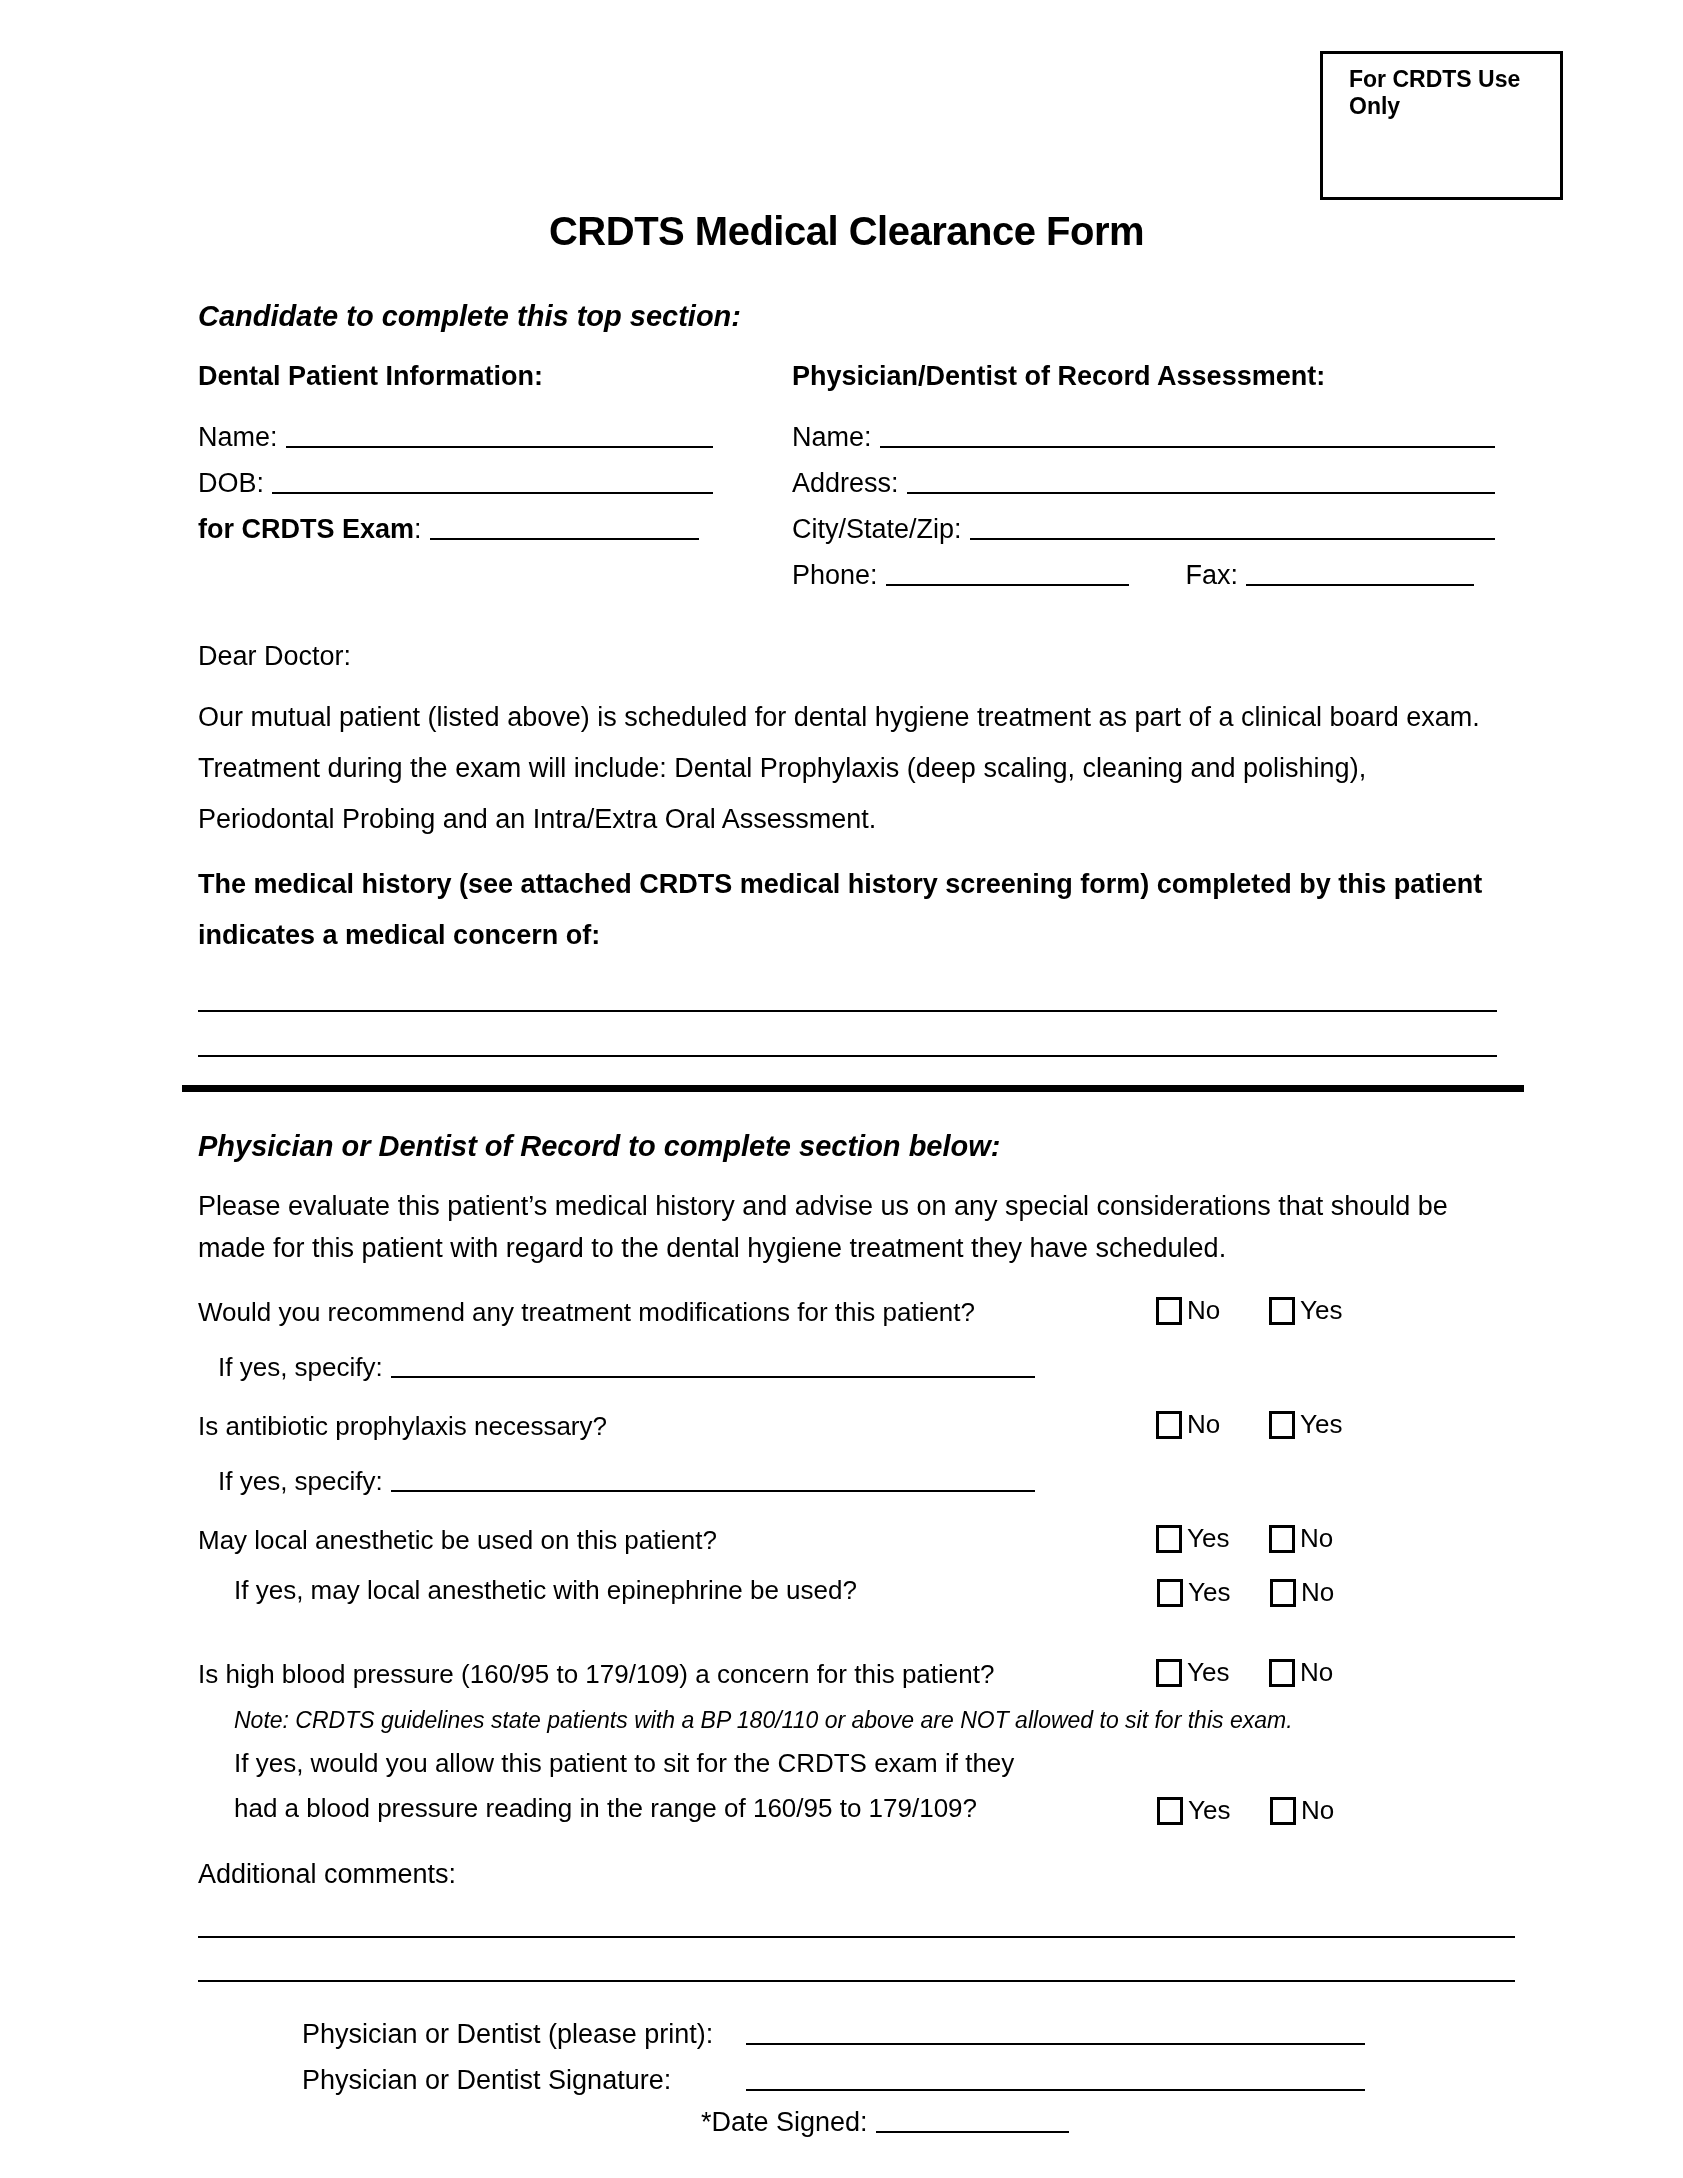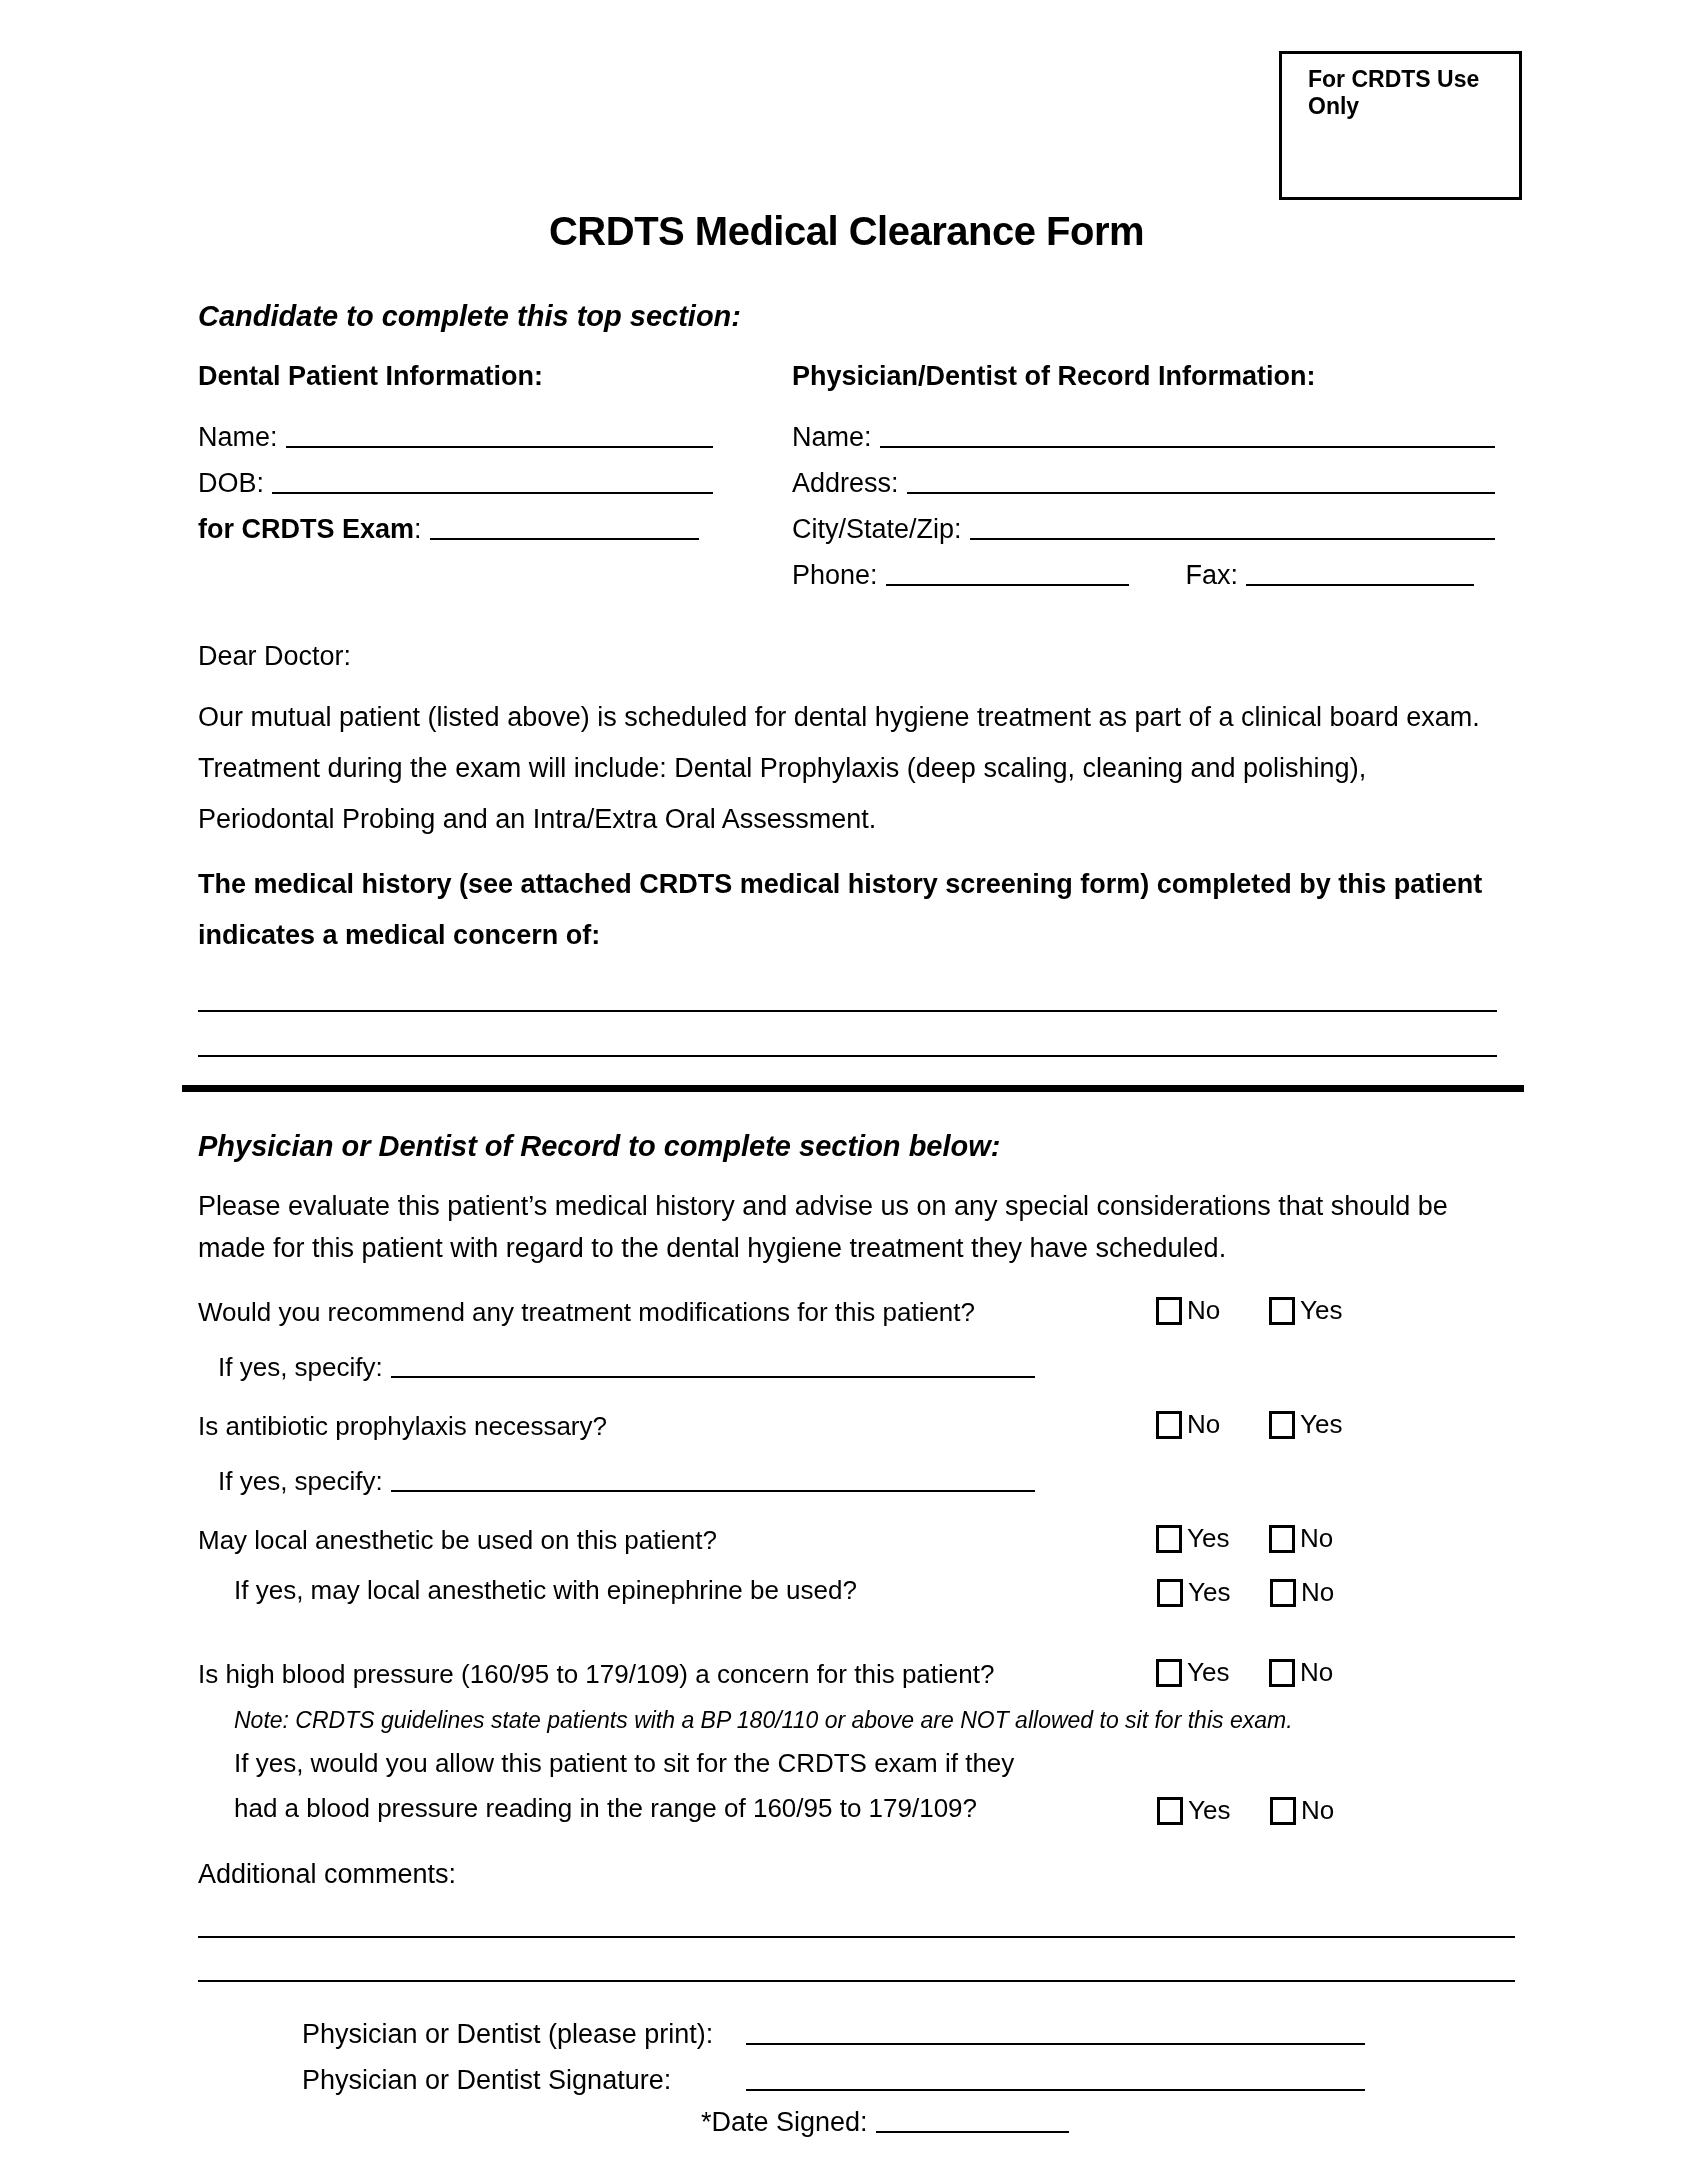--- a/index.html
+++ b/index.html
@@ -8,21 +8,21 @@
     position:relative;
     width:1683px; height:2178px;
     background:#ffffff; color:#000000;
     font-family:"Liberation Sans","DejaVu Sans",sans-serif;
     overflow:hidden;
   }
   .content { padding:8px 188px 0 198px; }
 
   
   .use-only-box {
-    position:absolute; left:1279px; top:51px;
+    position:absolute; left:1320px; top:51px;
     width:243px; height:149px;
     border:3px solid #000;
     padding:12px 10px 0 26px;
   }
   .use-only-label { font-weight:bold; font-size:23px; }
 
   .title { text-align:center; padding-top:201px; font-size:40px; font-weight:bold; letter-spacing:-0.5px; }
 
   .candidate-heading { margin-top:46px; font-size:29px; font-weight:bold; font-style:italic; }
 
@@ -108,21 +108,21 @@
           <span class="fill"></span>
         </div>
         <div class="field-row">
           <span class="flabel b">for CRDTS Exam</span>
             <span class="flabel">:</span>
           <span class="fill fixed" style="width:269px"></span>
         </div>
       </div>
 
       <div class="col-right">
-        <div class="col-heading">Physician/Dentist of Record Information:</div>
+        <div class="col-heading">Physician/Dentist of Record Assessment:</div>
         <div class="field-row">
           <span class="flabel">Name:</span>
           <span class="fill"></span>
         </div>
         <div class="field-row">
           <span class="flabel">Address:</span>
           <span class="fill"></span>
         </div>
         <div class="field-row">
           <span class="flabel">City/State/Zip:</span>

